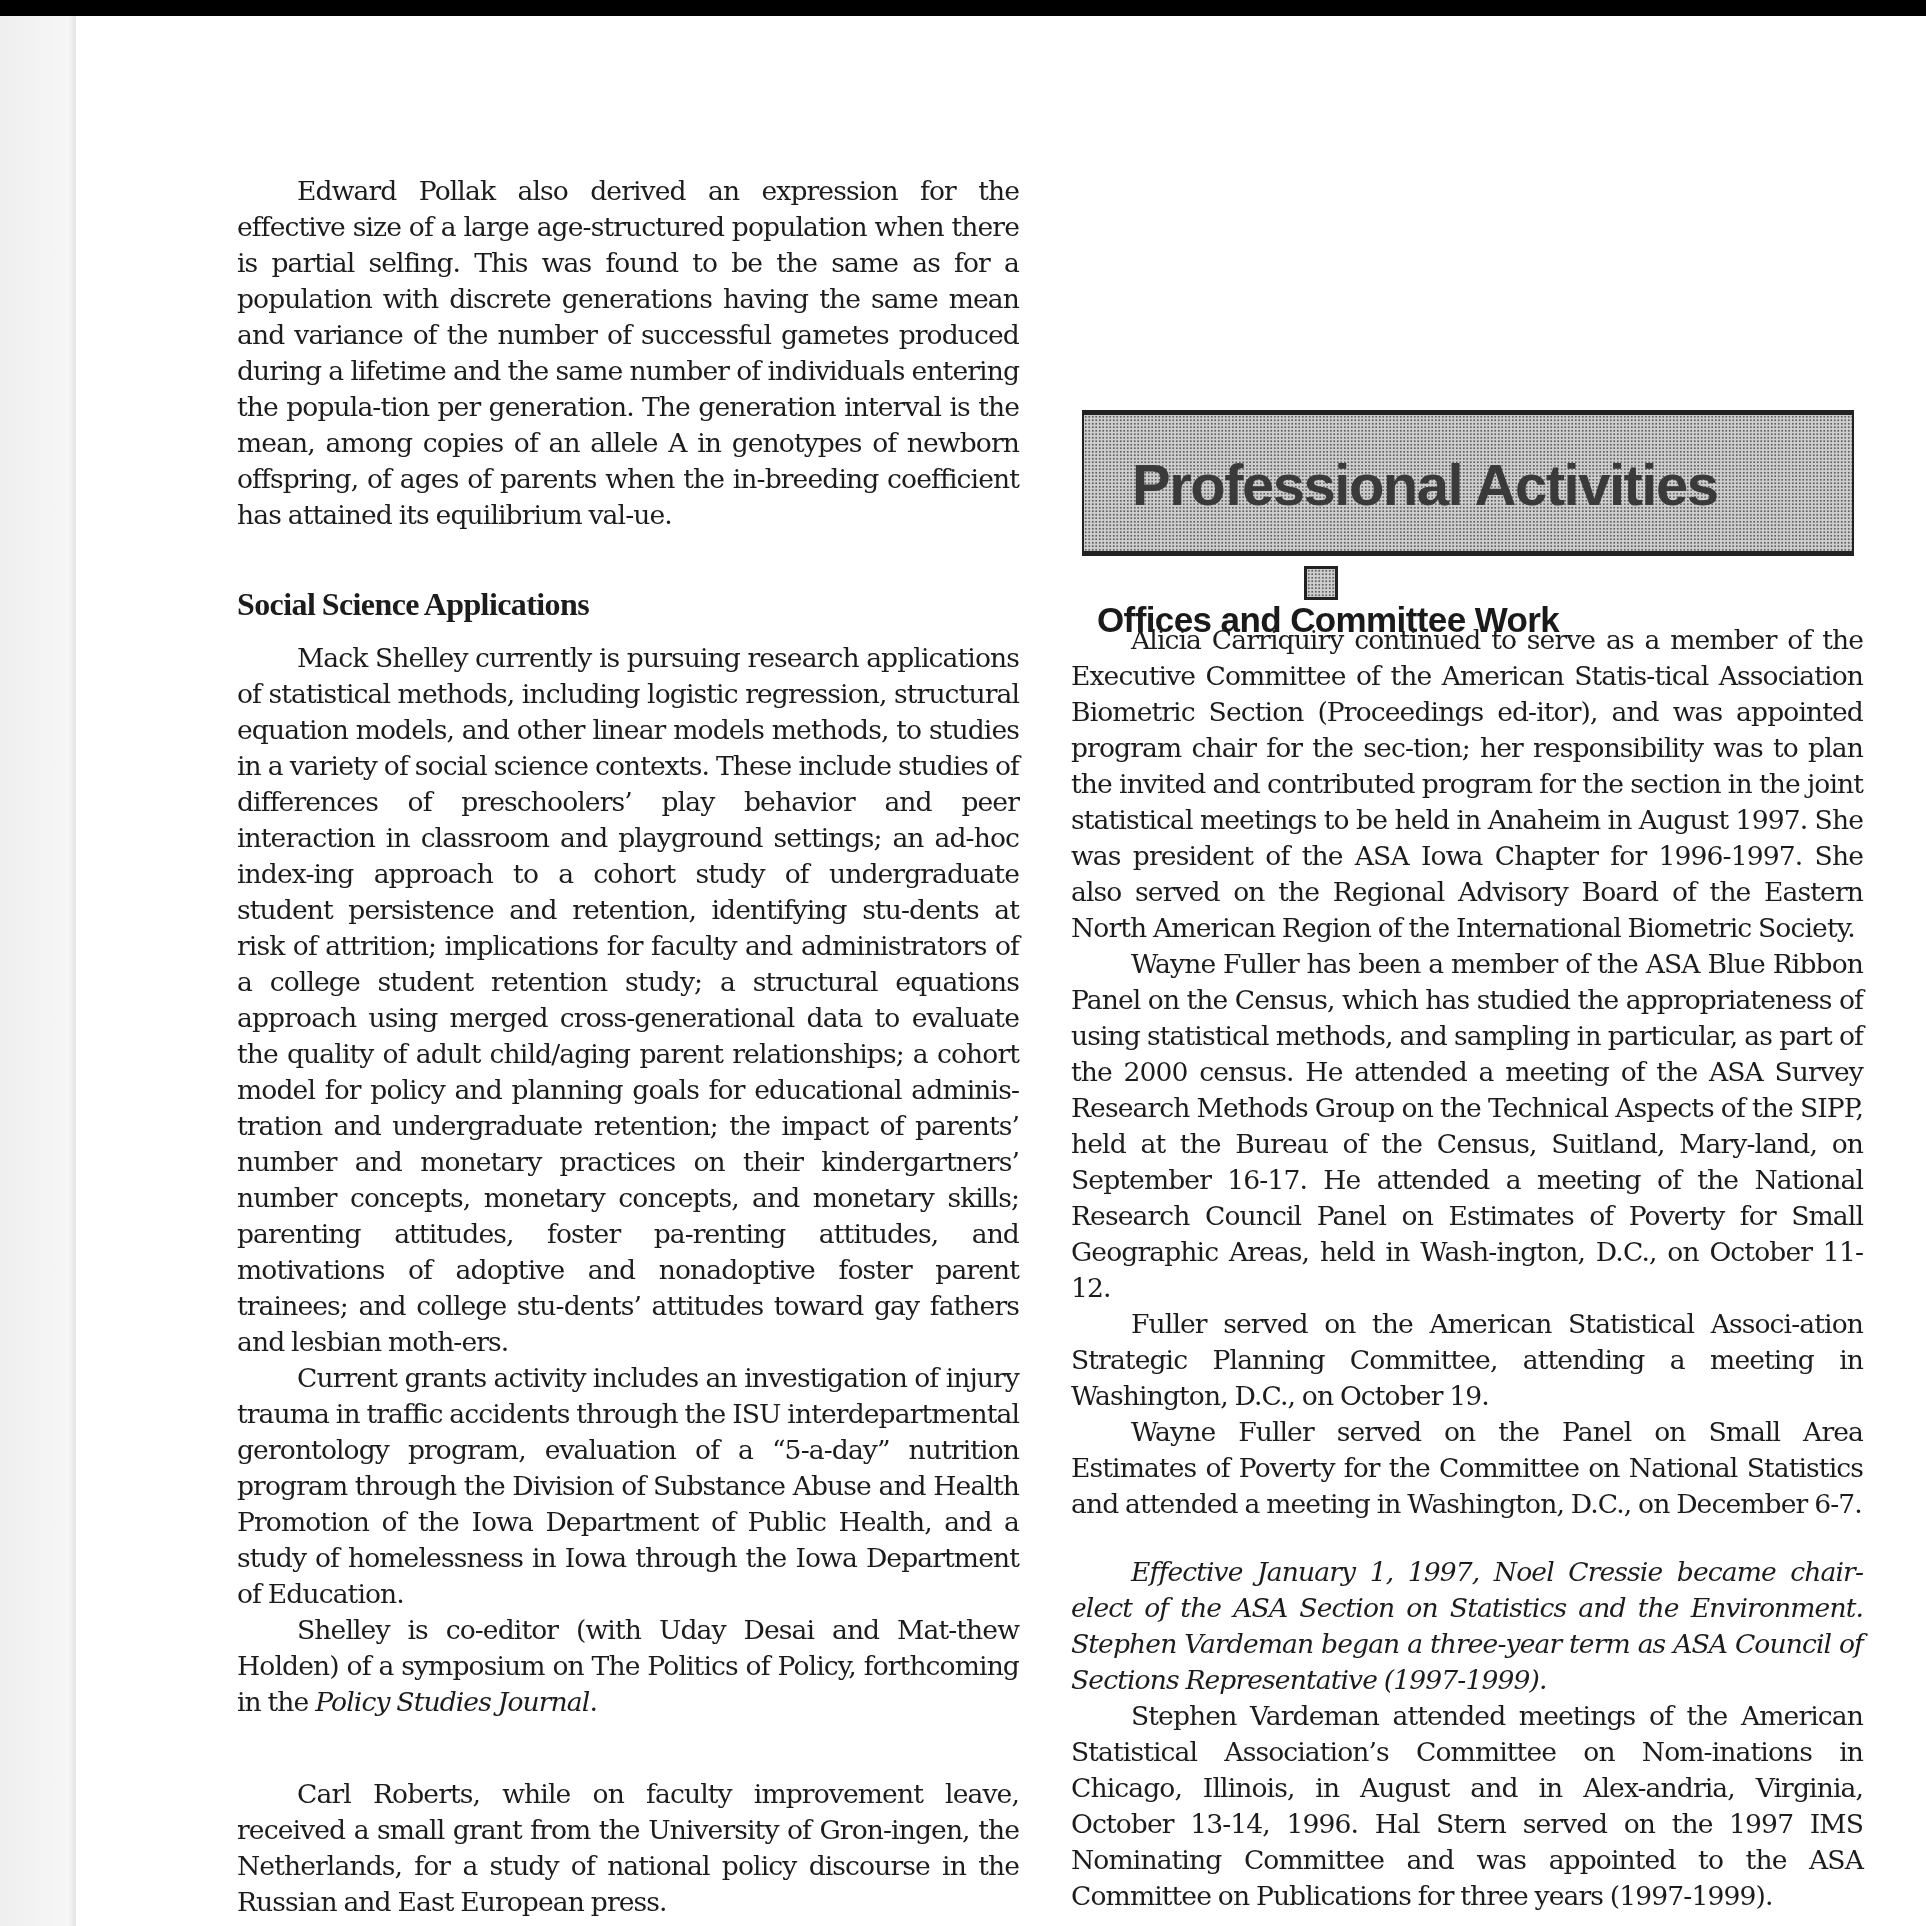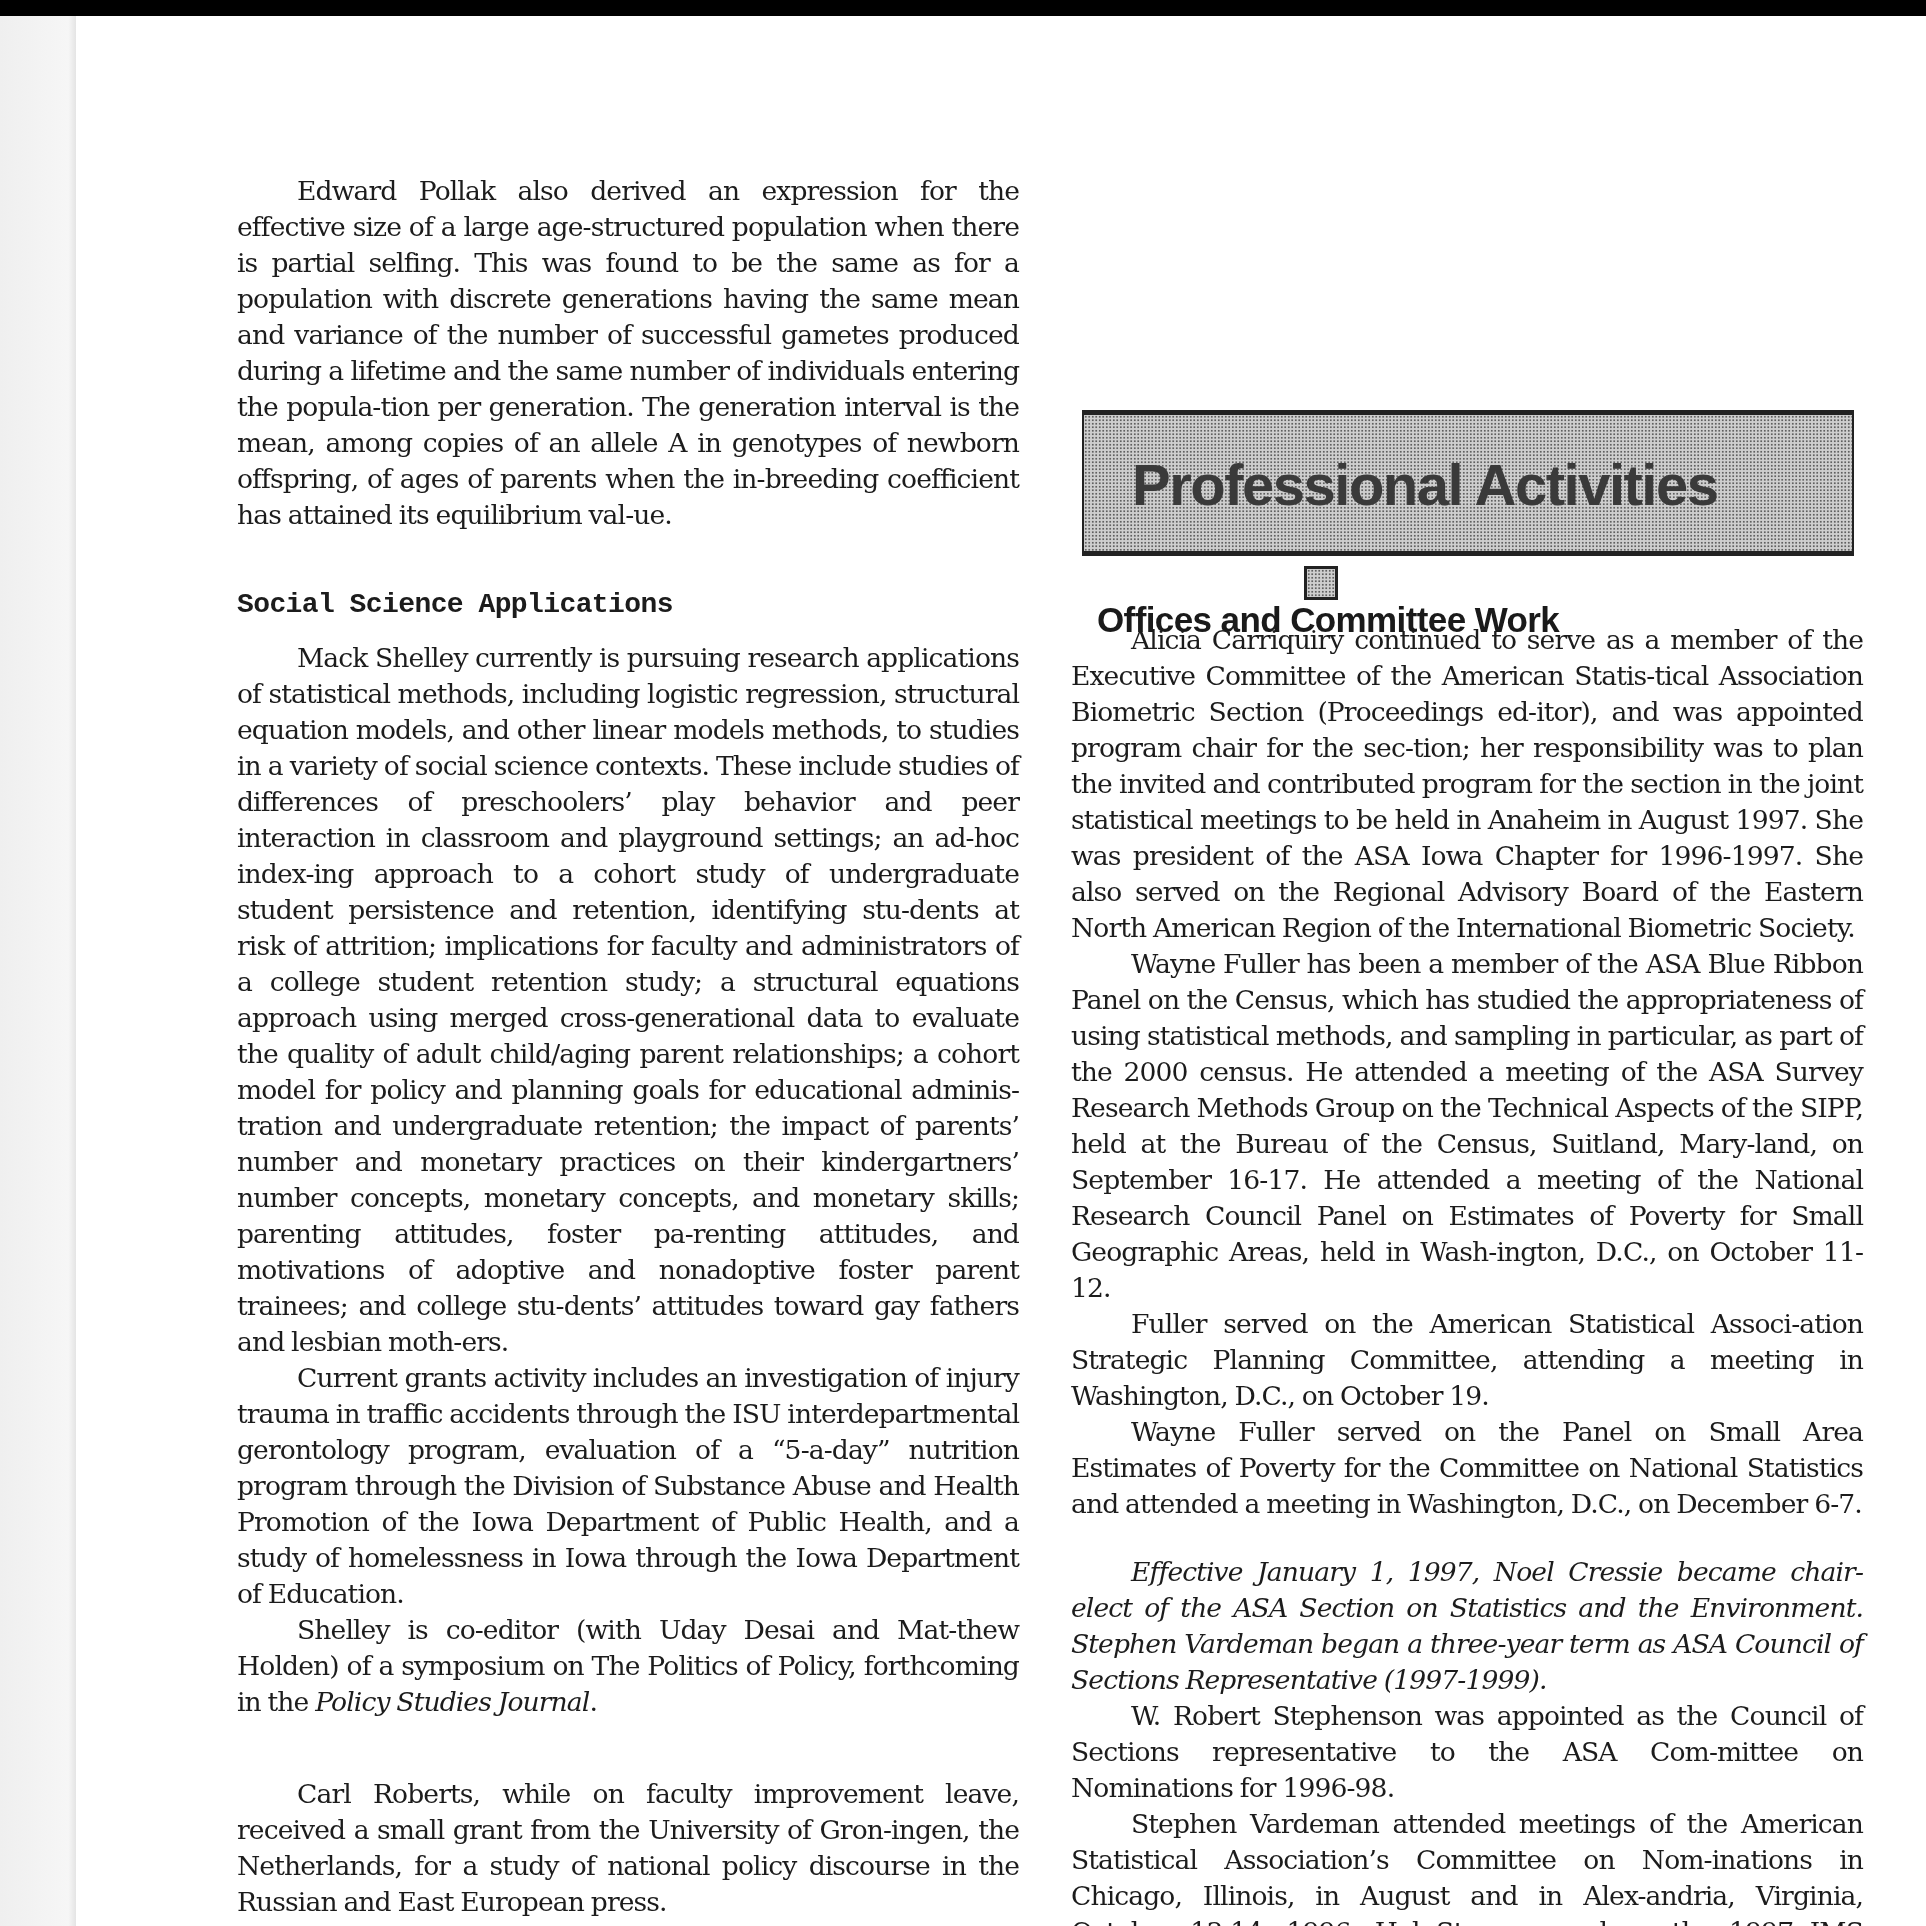--- a/index.html
+++ b/index.html
@@ -24,23 +24,23 @@
     text-align: justify;
     letter-spacing: -0.9px;
     word-spacing: -0.8px;
   }
   .col-left { left: 237px; top: 173px; width: 782px; }
   .col-right { left: 1071px; top: 622px; width: 792px; }
   .para { margin: 0; text-indent: 60px; }
   .para.gap-before { margin-top: 56px; }
   .para.gap-before-lg { margin-top: 32px; font-style: italic; }
   .subheading {
-    font-family: Liberation Mono, monospace;
+    font-family: Liberation Serif, serif;
     font-weight: bold;
-    font-size: 28px;
+    font-size: 32px;
     letter-spacing: -0.6px;
     margin: 54px 0 17.7px 0;
     line-height: 35px;
   }
   .italic { font-style: italic; }
   .banner {
     position: absolute; left: 1082px; top: 410px; width: 772px; height: 146px;
     box-sizing: border-box;
     border-top: 5.4px solid #222; border-bottom: 5.4px solid #222;
     border-left: 2.3px solid #222; border-right: 2.3px solid #222;
@@ -105,17 +105,16 @@
   <span class="section-title">Offices and Committee Work</span>
 </div>
 
 <div class="column col-right">
   <p class="para">Alicia Carriquiry continued to serve as a member of the Executive Committee of the American Statis-tical Association Biometric Section (Proceedings ed-itor), and was appointed program chair for the sec-tion; her responsibility was to plan the invited and contributed program for the section in the joint statistical meetings to be held in Anaheim in August 1997.  She was president of the ASA Iowa Chapter for 1996-1997.  She also served on the Regional Advisory Board of the Eastern North American Region of the International Biometric Society.</p>
   <p class="para">Wayne Fuller has been a member of the ASA Blue Ribbon Panel on the Census, which has studied the appropriateness of using statistical methods, and sampling in particular, as part of the 2000 census. He attended a meeting of the ASA Survey Research Methods Group on the Technical Aspects of the SIPP, held at the Bureau of the Census, Suitland, Mary-land, on September 16-17.  He attended a meeting of the National Research Council Panel on Estimates of Poverty for Small Geographic Areas, held in Wash-ington, D.C., on October 11-12.</p>
   <p class="para">Fuller served on the American Statistical Associ-ation Strategic Planning Committee, attending a meeting in Washington, D.C., on October 19.</p>
   <p class="para">Wayne Fuller served on the Panel on Small Area Estimates of Poverty for the Committee on National Statistics and attended a meeting in Washington, D.C., on December 6-7.</p>
 
   <p class="para gap-before-lg">Effective January 1, 1997, Noel Cressie became chair-elect of the ASA Section on Statistics and the Environment.  Stephen Vardeman began a three-year term as ASA Council of Sections Representative (1997-1999).</p>
-  <p class="para">W. Robert Stephenson was appointed as the Council of Sections representative to the ASA Com-mittee on Nominations for 1996-98.</p>
   <p class="para">Stephen Vardeman attended meetings of the American Statistical Association’s Committee on Nom-inations in Chicago, Illinois, in August and in Alex-andria, Virginia, October 13-14, 1996.  Hal Stern served on the 1997 IMS Nominating Committee and was appointed to the ASA Committee on Publications for three years (1997-1999).</p>
 
 </div>
 
 
 </body></html>

